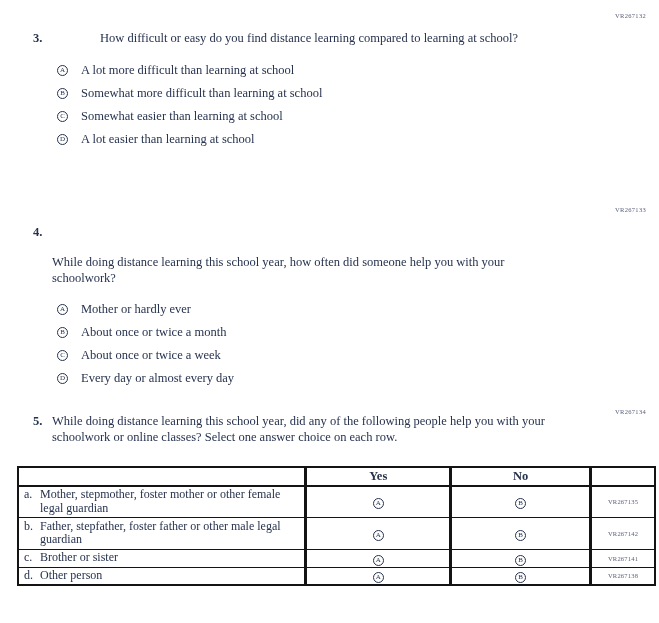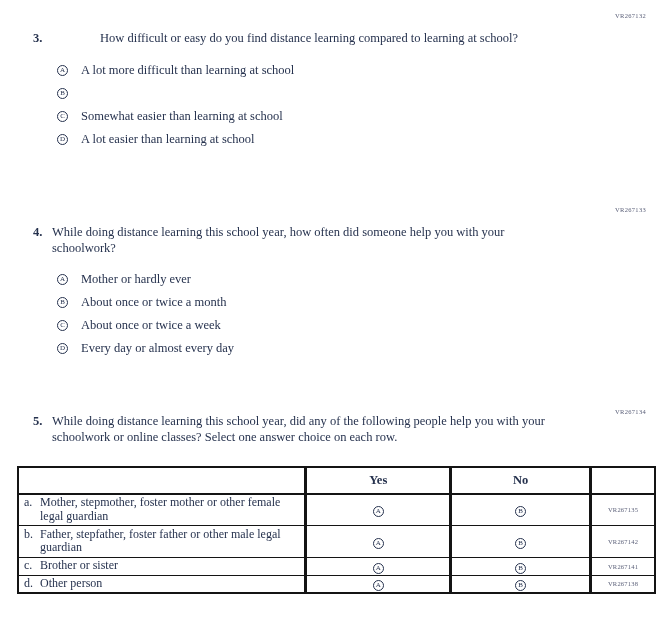--- a/index.html
+++ b/index.html
@@ -17,21 +17,21 @@
 
   .q { position:absolute; left:33px; }
   .q3 { top:31px; }
   .q4 { top:225px; }
   .q5 { top:414px; }
 
   .q-head { display:flex; font-size:12.5px; line-height:15.5px; }
   .q-num  { font-weight:bold; width:19px; flex:0 0 19px; }
   .q-text { display:block; }
   .q3 .q-text { max-width:540px;margin-left:48px; }
-  .q4 .q-text { max-width:495px; }
+  .q4 .q-text { max-width:495px;margin-top:30px; }
   .q5 .q-text { max-width:520px; }
   .bold-word { font-weight:normal; }
 
   .opts { list-style:none; margin:12px 0 0 24px; padding:0; }
   .opt  { display:flex; align-items:center; height:23px; }
   .bubble {
     box-sizing:border-box; width:11px; height:11px; border:1px solid #26324e;
     border-radius:50%; display:inline-flex; align-items:center; justify-content:center;
     font-size:7px; line-height:1; flex:0 0 11px; margin-right:13px; color:#26324e;
     background:#fff;
@@ -45,21 +45,21 @@
   }
   .answer-table th, .answer-table td {
     border:1px solid #141414; padding:0; vertical-align:middle;
   }
   .col-label { width:286px; }
   .col-yes   { width:144px; }
   .col-no    { width:139px; }
   .col-code  { width:64px;  }
   .answer-table .sep { border-left:3px solid #141414; }
   .answer-table thead th { border-bottom:2px solid #141414; font-size:12.5px; font-weight:bold; }
-  .answer-table thead tr { height:27px; }
+  .answer-table thead tr { height:19px; }
   .row-a { height:31px; } .row-b { height:32px; }
   .row-c { height:18px; } .row-d { height:18px; }
   .rowlab { display:flex; padding:1px 2px 1px 5px; line-height:13.5px; }
   .rowlab .rl { width:16px; flex:0 0 16px; }
   .cell-bubble { text-align:center; }
   .cell-bubble .bubble { margin:0 auto; }
   .cell-code { text-align:center; font-size:6.5px; color:#5a5f78; letter-spacing:.2px; }
 </style>
 </head>
 <body>
@@ -79,20 +79,21 @@
       <li class="opt">
         <span class="bubble">
             <span>A</span>
           </span>
         <span class="opt-label">A lot more difficult than learning at school</span>
       </li>
       <li class="opt">
         <span class="bubble">
             <span>B</span>
           </span>
+        <span class="opt-label">Somewhat more difficult than learning at school</span>
       </li>
       <li class="opt">
         <span class="bubble">
             <span>C</span>
           </span>
         <span class="opt-label">Somewhat easier than learning at school</span>
       </li>
       <li class="opt">
         <span class="bubble">
             <span>D</span>

